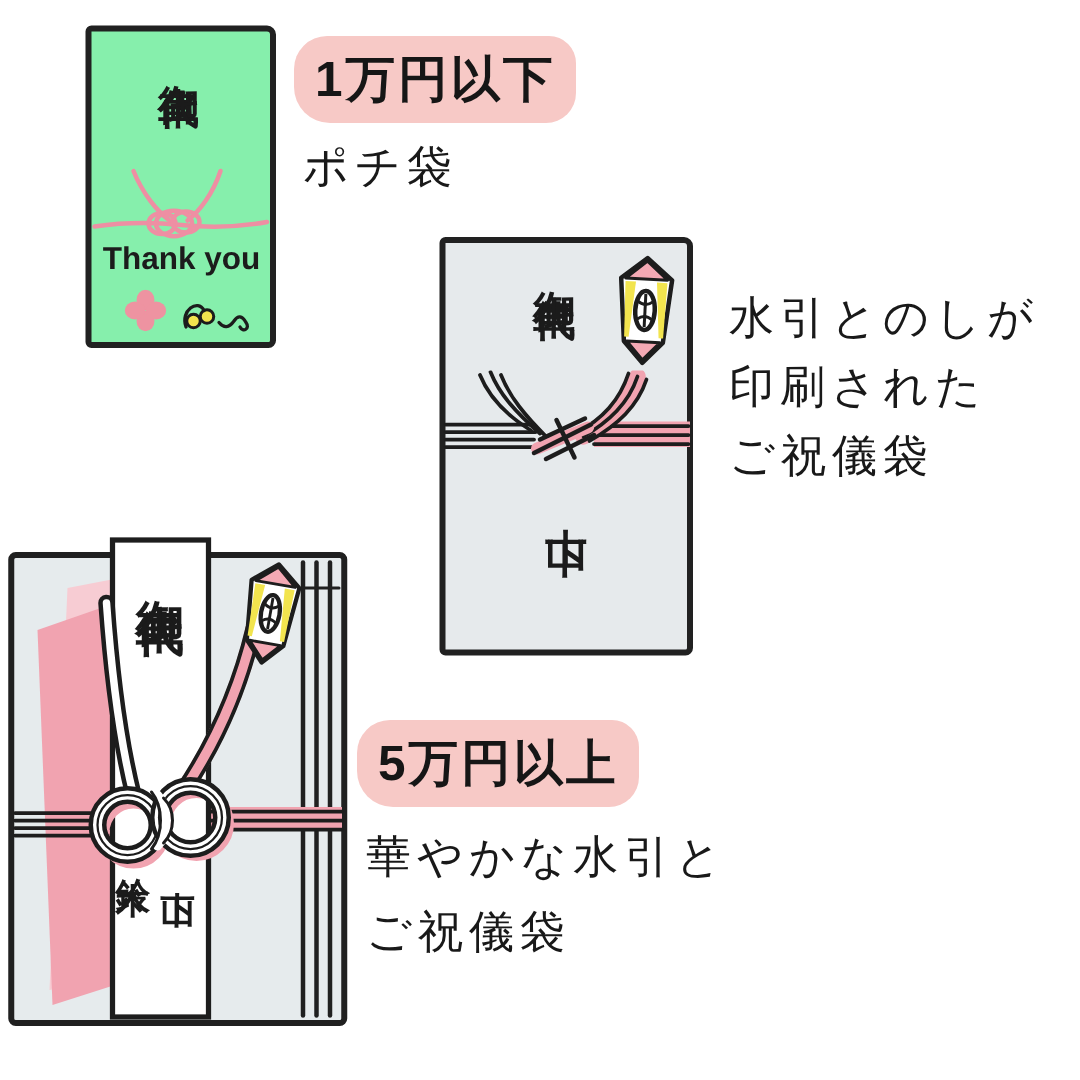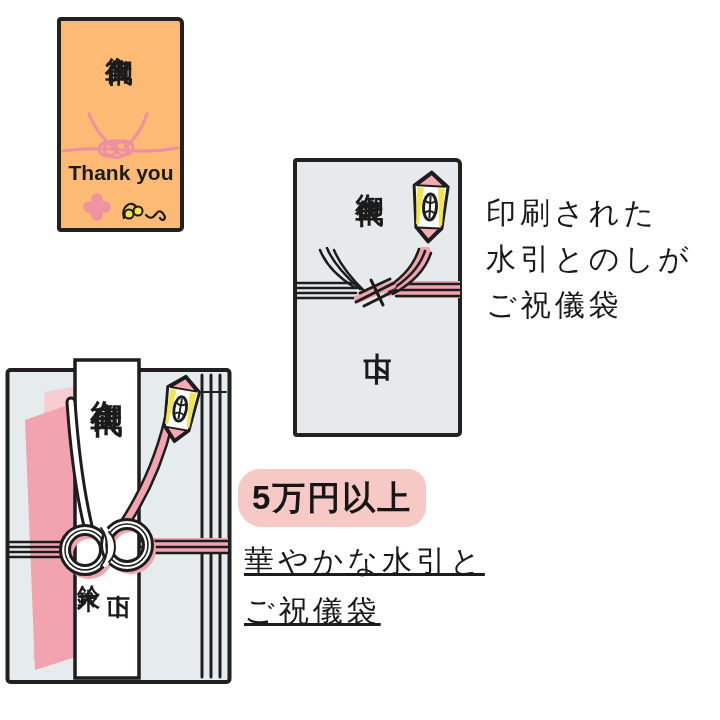--- a/index.html
+++ b/index.html
@@ -44,21 +44,21 @@
       <polygon points="37,18 30,18 33,55 36,55" fill="#f2e44e"></polygon>
       <ellipse cx="23" cy="37" rx="6.5" ry="13" fill="#ffffff" stroke="#1d1d1d" stroke-width="3"></ellipse>
       <path d="M23 26 V48" stroke="#1d1d1d" stroke-width="2" fill="none"></path>
       <path d="M18 31 q5 4 10 0 M18 43 q5 -4 10 0" stroke="#1d1d1d" stroke-width="2" fill="none"></path>
     </g>
   </defs>
 </svg>
 
 <div class="canvas">
 
-  <div class="env-body" style="left:57px;top:17px;width:127px;height:215px;background:#fdba74;">
+  <div class="env-body" style="left:57px;top:17px;width:127px;height:215px;background:#86efac;">
     <div class="vtext env-title abs" style="left:44px;top:14px;font-size:27px;letter-spacing:2px;">御車代</div>
     <svg class="abs" style="left:0;top:90px;" width="119" height="58" viewBox="0 0 119 58">
       <g fill="none" stroke="#ee8fa3" stroke-width="3" stroke-linecap="round">
         <path d="M2 40 Q30 36 60 39 T117 37"></path>
         <path d="M28 3 C34 18 44 30 52 36"></path>
         <path d="M86 3 C81 18 72 30 64 36"></path>
         <ellipse cx="47" cy="38" rx="9" ry="7"></ellipse>
         <ellipse cx="63" cy="37" rx="9" ry="7"></ellipse>
         <ellipse cx="55" cy="38" rx="12" ry="8.5"></ellipse>
       </g>
@@ -76,20 +76,24 @@
       <circle cx="10" cy="19" r="4.5" fill="#f2e44e" stroke="#1c1c1c" stroke-width="2"></circle>
       <circle cx="19" cy="16" r="4.5" fill="#f2e44e" stroke="#1c1c1c" stroke-width="2"></circle>
       <g fill="none" stroke="#1c1c1c" stroke-width="2.2" stroke-linecap="round">
         <path d="M5 23 C1 12 13 4 17 12"></path>
         <path d="M27 20 q5 6 10 -1 q4 -6 8 1 c3 4 -2 7 -4 3"></path>
       </g>
     </svg>
   </div>
 
   <div class="abs" style="left:196px;top:24px;">
+    <span class="amount-badge">1万円以下</span>
+    <div class="desc-lines" style="padding-left:6px;">
+      <span class="desc">ポチ袋</span>
+    </div>
   </div>
 
   <div class="env-body" style="left:293px;top:158px;width:169px;height:279px;">
     <div class="vtext env-title abs" style="left:58px;top:10px;">御車代</div>
     <svg class="abs" style="left:110px;top:8px;" width="46" height="74" viewBox="0 0 46 74">
       <g transform="rotate(3 23 37)">
           <use href="#noshi"></use>
         </g>
     </svg>
     <svg class="abs" style="left:-3px;top:85px;" width="168" height="70" viewBox="0 0 168 70">
@@ -127,22 +131,22 @@
           <path d="M66 46 L96 32"></path>
           <path d="M70 59 L102 43"></path>
           <path d="M77 33 L89 58"></path>
       </g>
     </svg>
     <div class="vtext giver abs" style="left:66px;top:168px;">山下</div>
   </div>
 
   <div class="abs" style="left:481px;top:181px;">
     <div class="desc-lines" style="padding-left:5px;line-height:46px;">
+      <span class="desc">水引とのしが</span>
       <span class="desc">印刷された</span>
-      <span class="desc">水引とのしが</span>
       <span class="desc">ご祝儀袋</span>
     </div>
   </div>
 
   <div class="abs" style="left:5px;top:358px;width:227px;height:332px;">
     <svg width="227" height="332" viewBox="0 0 227 332">
 
       <rect x="2.5" y="12" width="222" height="312" fill="#e6ebed" stroke="#202020" stroke-width="4" rx="3"></rect>
 
       <g fill="none" stroke="#202020" stroke-width="3" stroke-linecap="round">
@@ -201,21 +205,21 @@
 
       <g transform="translate(153,16) rotate(10,23,37) scale(0.95)">
         <use href="#noshi"></use>
       </g>
     </svg>
     <div class="vtext env-title abs" style="left:86px;top:16px;font-size:32px;letter-spacing:4px;">御車代</div>
     <div class="vtext giver-small abs" style="left:72px;top:208px;">鈴木</div>
     <div class="vtext giver-small abs" style="left:102px;top:218px;">山下</div>
   </div>
 
-  <div class="abs" style="left:238px;top:469px;text-decoration:underline;">
+  <div class="abs" style="left:238px;top:480px;">
     <span class="amount-badge">5万円以上</span>
     <div class="desc-lines" style="padding-left:6px;line-height:50px;">
       <span class="desc">華やかな水引と</span>
       <span class="desc">ご祝儀袋</span>
     </div>
   </div>
 
 </div>
 
 </body></html>

